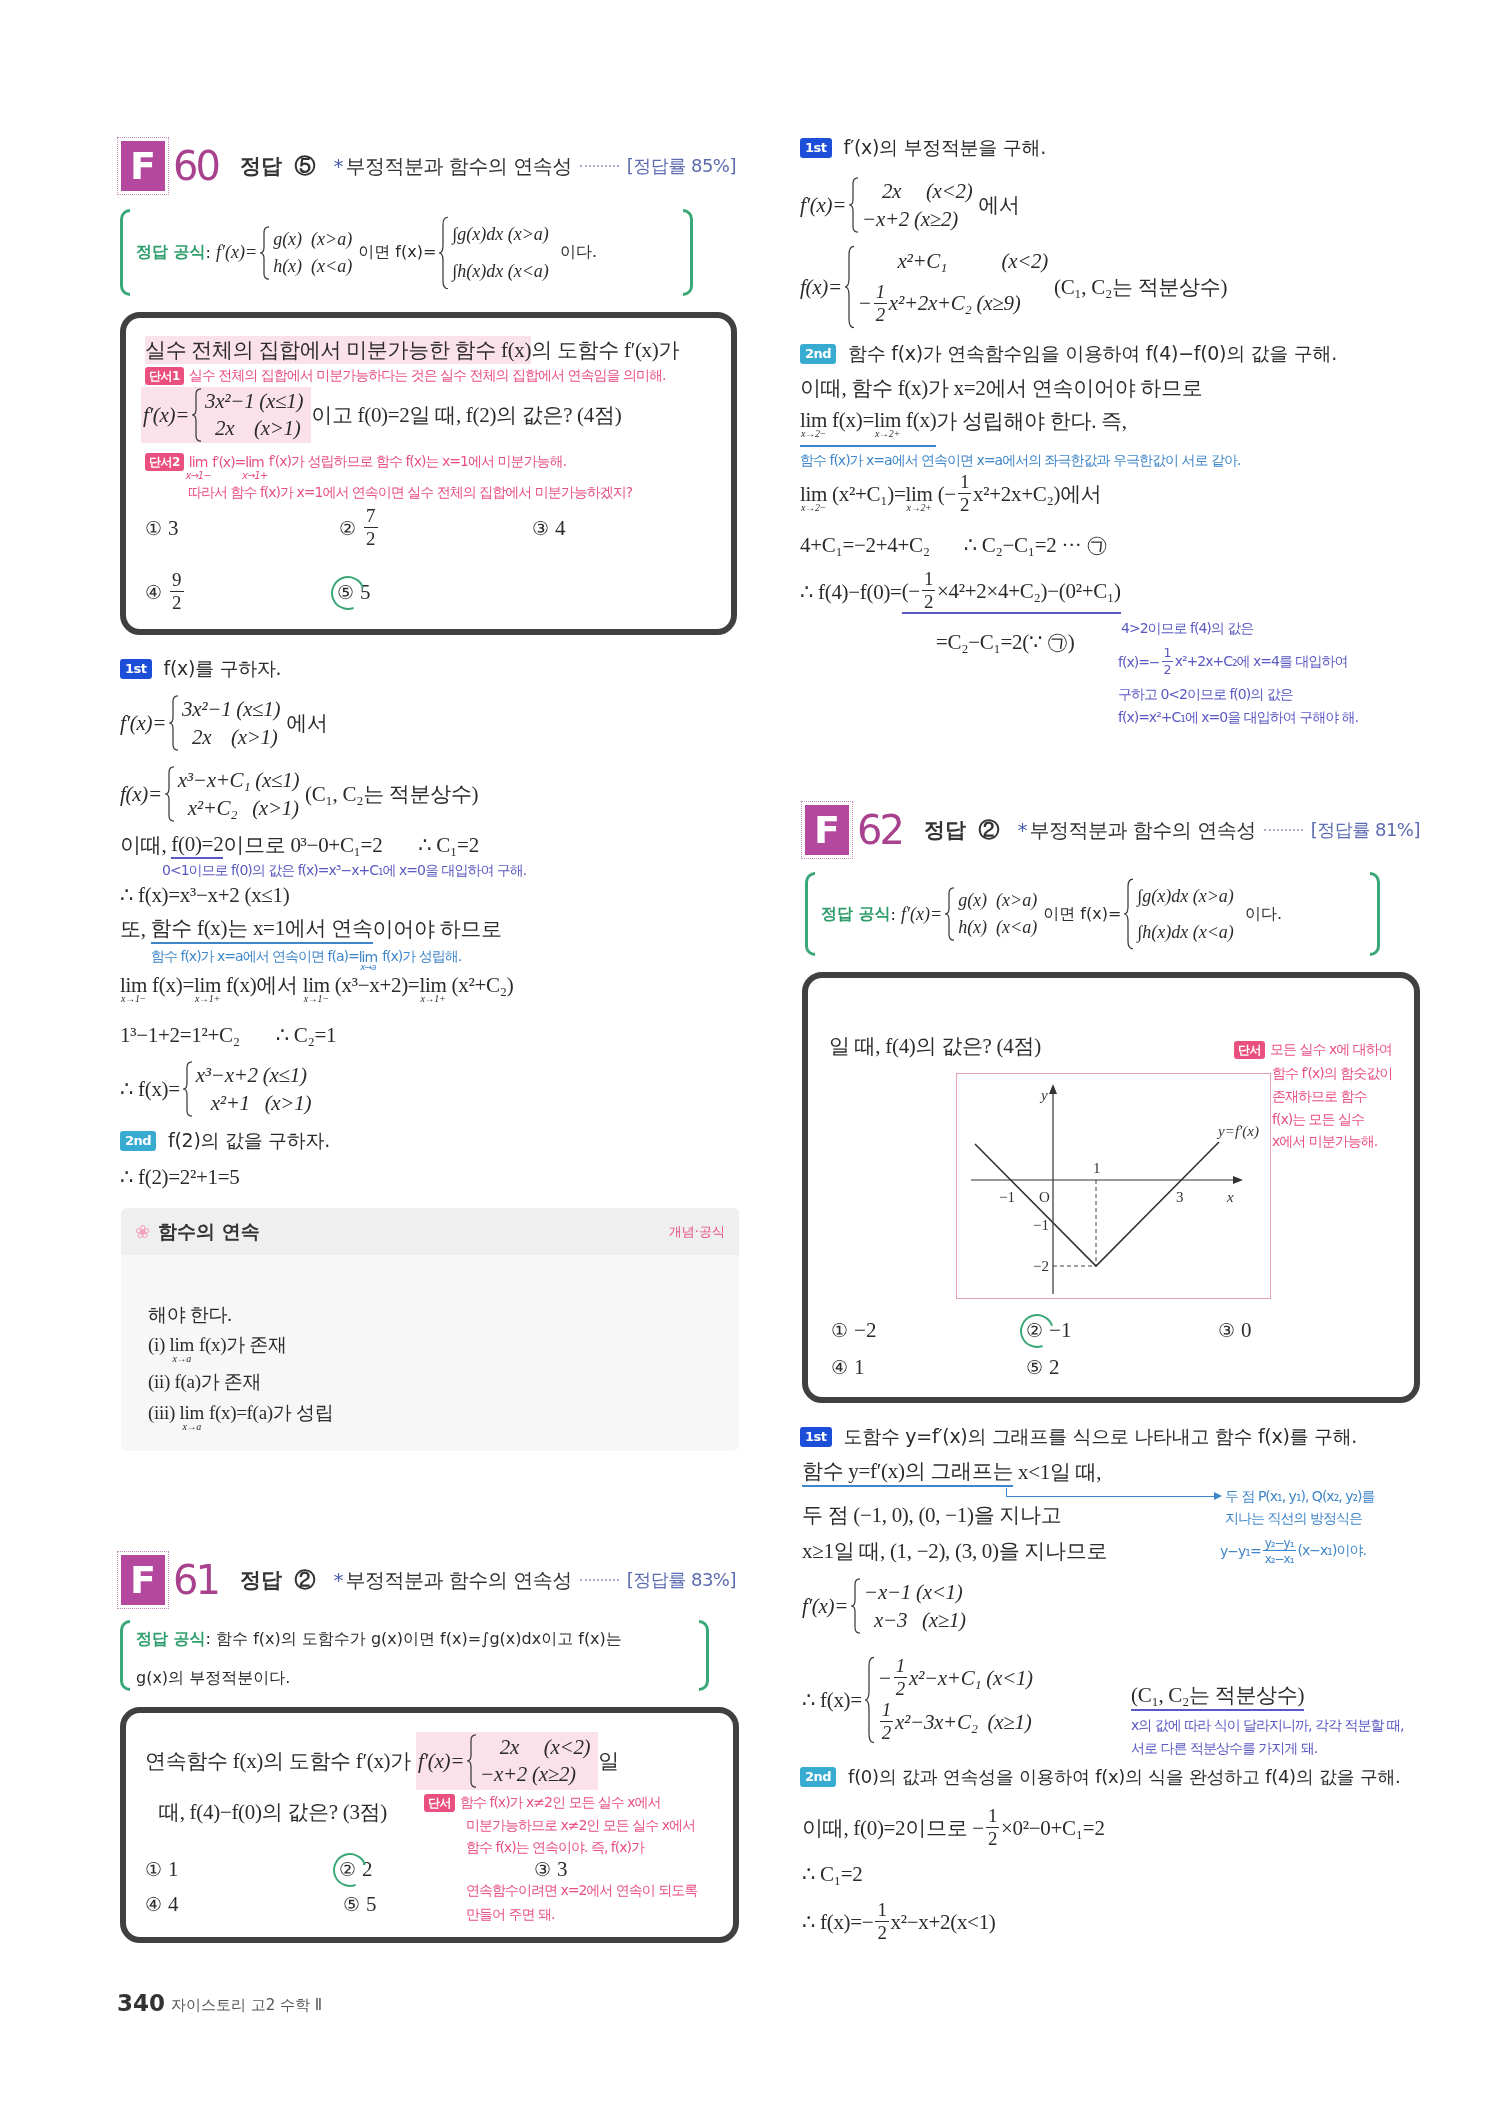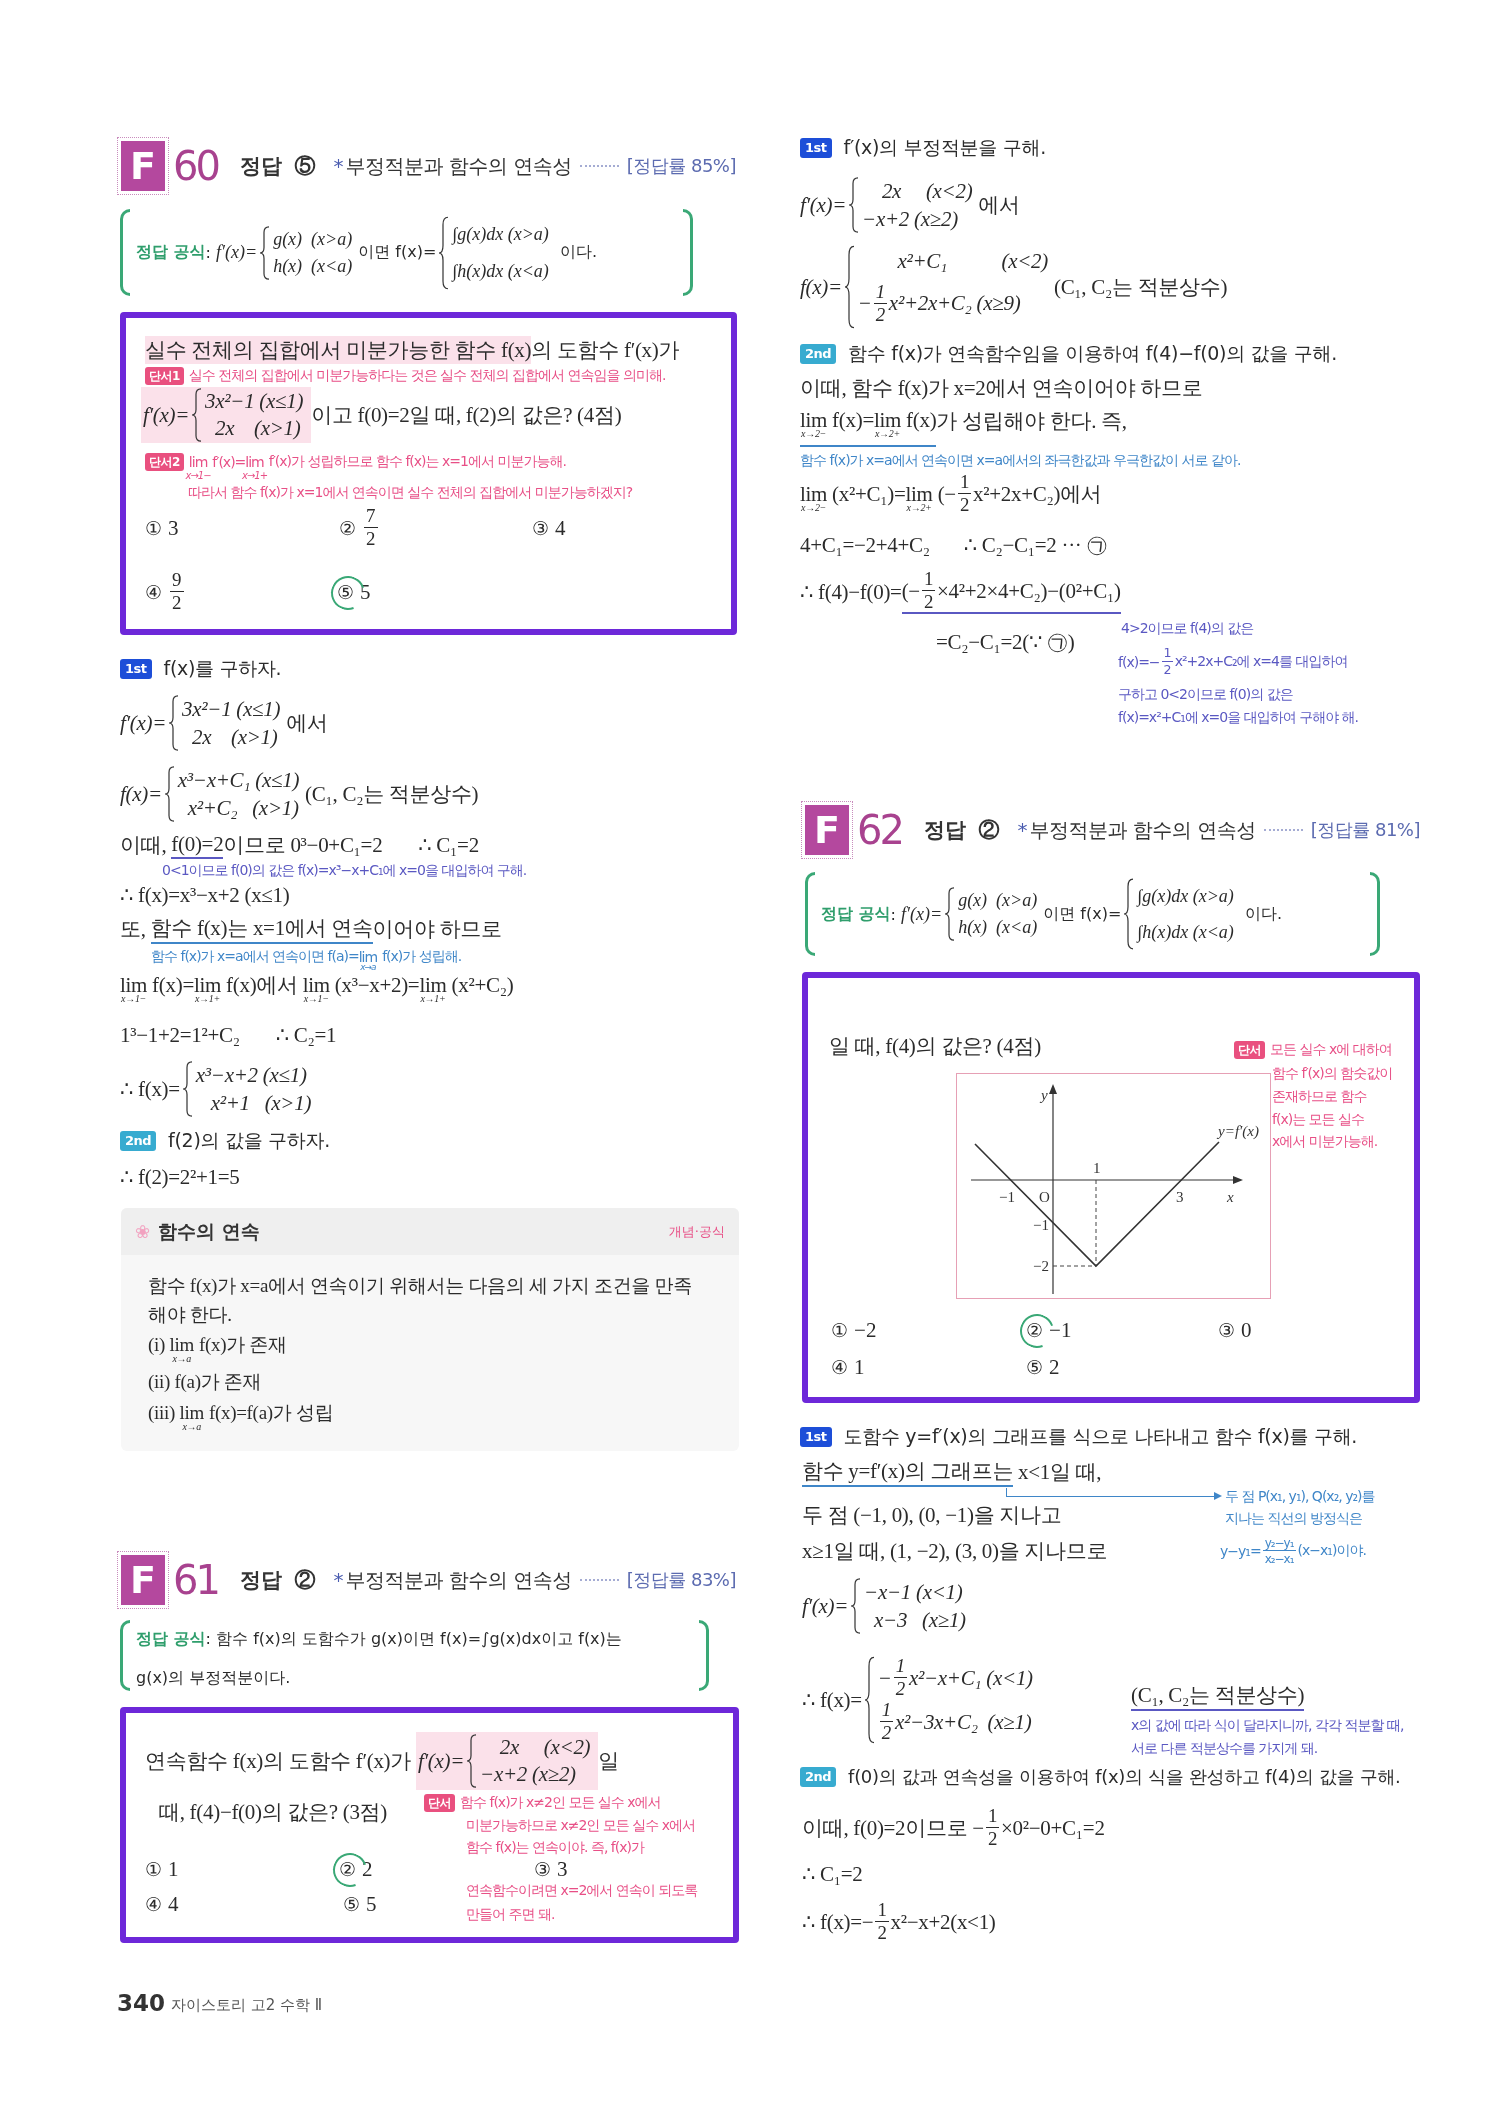--- a/index.html
+++ b/index.html
@@ -20,21 +20,21 @@
 .frac .d{padding-top:2px}
 .lim{position:relative;display:inline-block;line-height:26px;margin-right:5px}
 .lim .s{position:absolute;left:-6px;right:-6px;top:21px;text-align:center;font-size:10px;font-style:italic;white-space:nowrap;line-height:12px}
 .step{display:inline-block;font-family:"DejaVu Sans",sans-serif;font-size:13px;font-weight:bold;color:#fff;padding:2px 5px;border-radius:3px;margin-right:12px;letter-spacing:-0.5px;line-height:16px}
 .s1{background:#1d4ed8}
 .s2{background:#37abd0}
 .hb{display:inline-block;background:#e9507f;color:#fff;font-size:12px;font-weight:bold;padding:1px 4px;border-radius:3px;margin-right:5px;letter-spacing:-0.5px;line-height:16px}
 .hl{background:#fbe1ea}
 .ulp{border-bottom:2px solid #5a58c2}
 .ulb{border-bottom:2px solid #3f86c8}
-.box{position:absolute;border:6px solid #6d28d9;border-radius:4px;background:#fff}
+.box{position:absolute;border:6px solid #404040;border-radius:20px;background:#fff}
 .hdr{position:absolute;display:flex;align-items:center;white-space:nowrap;height:50px;width:615px}
 .f-badge{width:44px;height:50px;background:#b4489e;color:#fff;font-family:"DejaVu Sans",sans-serif;font-weight:bold;font-size:38px;display:flex;align-items:center;justify-content:center;outline:1px dotted #c98cbd;outline-offset:3px;flex:none}
 .f-num{font-family:"DejaVu Sans",sans-serif;font-size:40px;color:#a8428f;margin-left:8px;letter-spacing:-3px}
 .f-ans{font-family:Liberation Mono, monospace;font-size:21px;font-weight:bold;color:#333;margin-left:22px}
 .f-star{font-family:"DejaVu Sans",sans-serif;font-size:20px;color:#4a5cb0;margin-left:18px}
 .f-topic{font-family:"DejaVu Sans",sans-serif;font-size:20px;color:#333;margin-left:2px;letter-spacing:-0.5px}
 .dots{flex:1;border-bottom:2px dotted #a5acd3;margin:0 8px;height:0}
 .rate{color:#5c6bb0;font-family:"DejaVu Sans",sans-serif;font-size:18px;letter-spacing:-0.5px}
 .formula{position:absolute}
 .bk-l{position:absolute;left:0;top:0;bottom:0;width:10px;border:3px solid #3aa876;border-right:none;border-radius:12px 0 0 12px}
@@ -220,23 +220,20 @@
 <div class="ln" style="left:120px;top:1161px">
   <span>∴ f(2)=2²+1=5</span>
 </div>
 
 <div class="concept" style="left:121px;top:1208px;width:618px;height:243px">
   <div class="concept-h">
     <span class="flower">❀</span>
     <span>함수의 연속</span>
     <span class="concept-tag">개념·공식</span>
   </div>
-  <div class="ln" style="left:27px;top:62px;font-size:19px">
-    <span>함수 f(x)가 x=a에서 연속이기 위해서는 다음의 세 가지 조건을 만족</span>
-  </div>
   <div class="ln" style="left:27px;top:91px;font-size:19px">
     <span>해야 한다.</span>
   </div>
   <div class="ln" style="left:27px;top:121px;font-size:19px">
     <span>(i) </span>
     <span class="lim"><span>lim</span><span class="s">x→a</span></span>
     <span>f(x)가 존재</span>
   </div>
   <div class="ln" style="left:27px;top:158px;font-size:19px">
     <span>(ii) </span>

